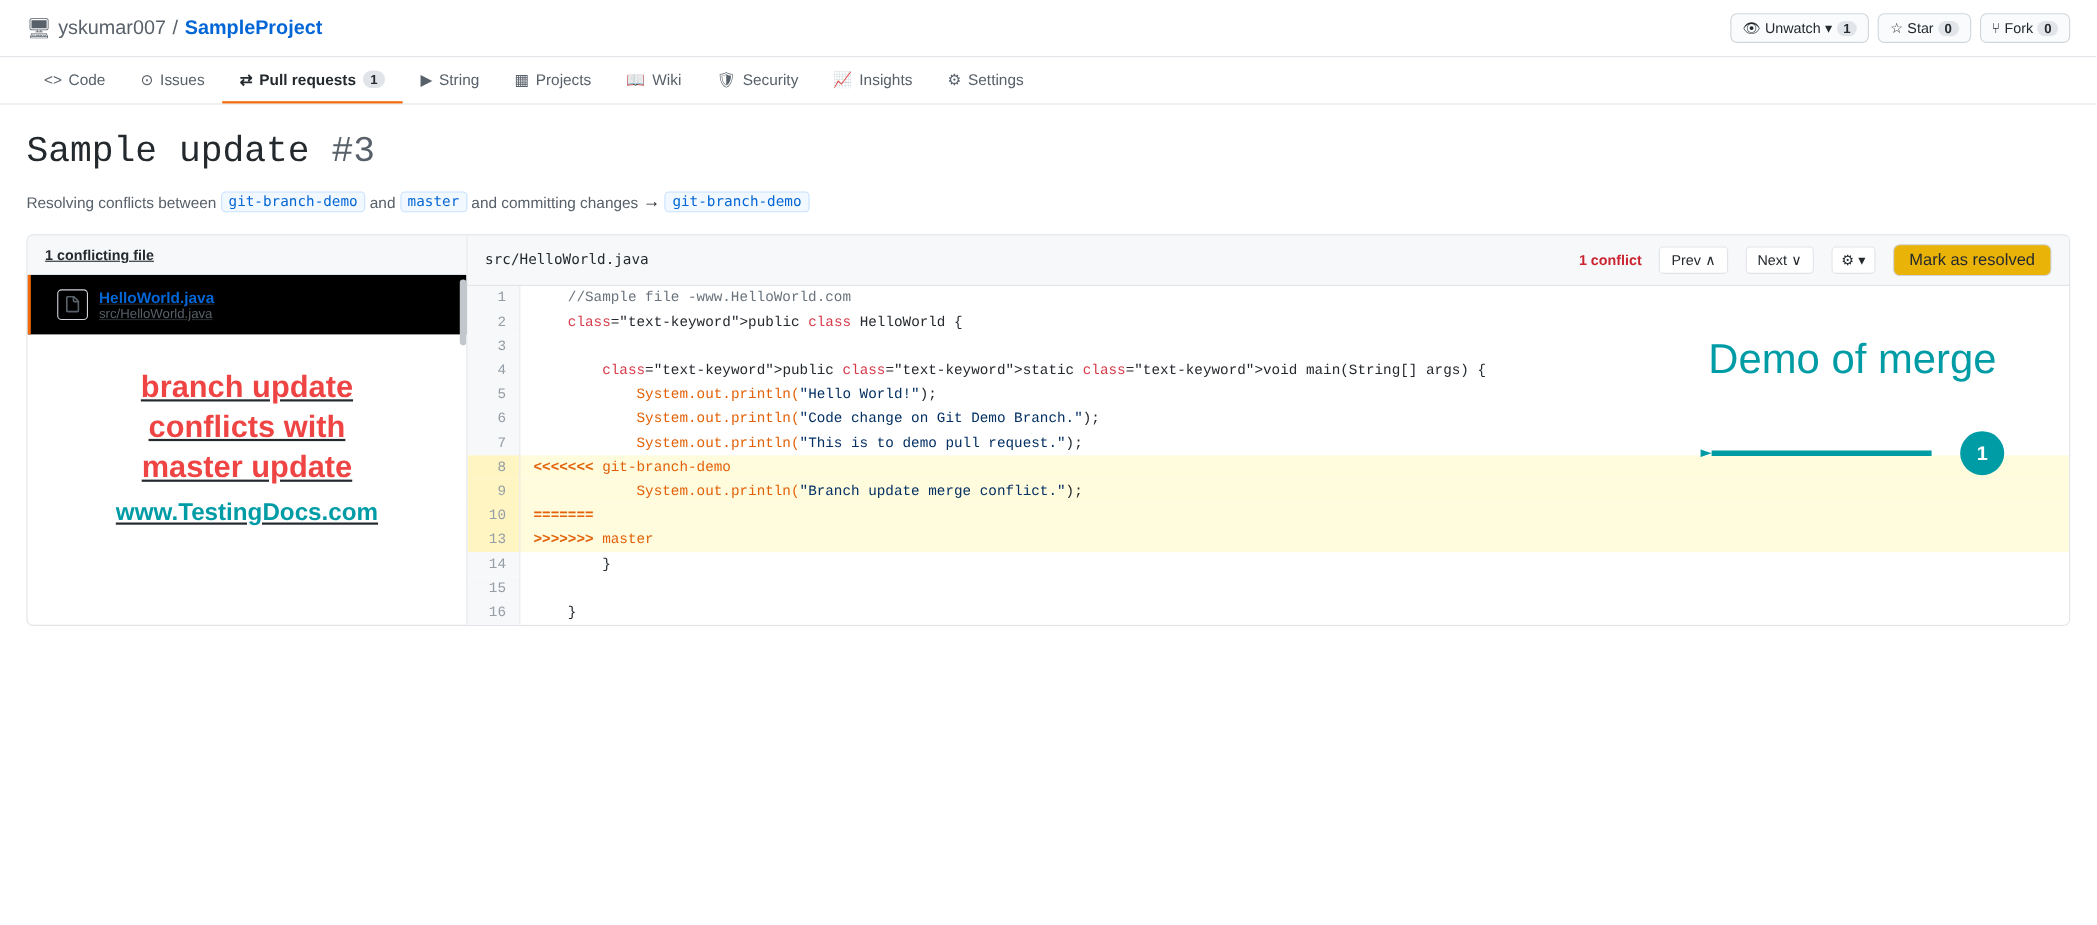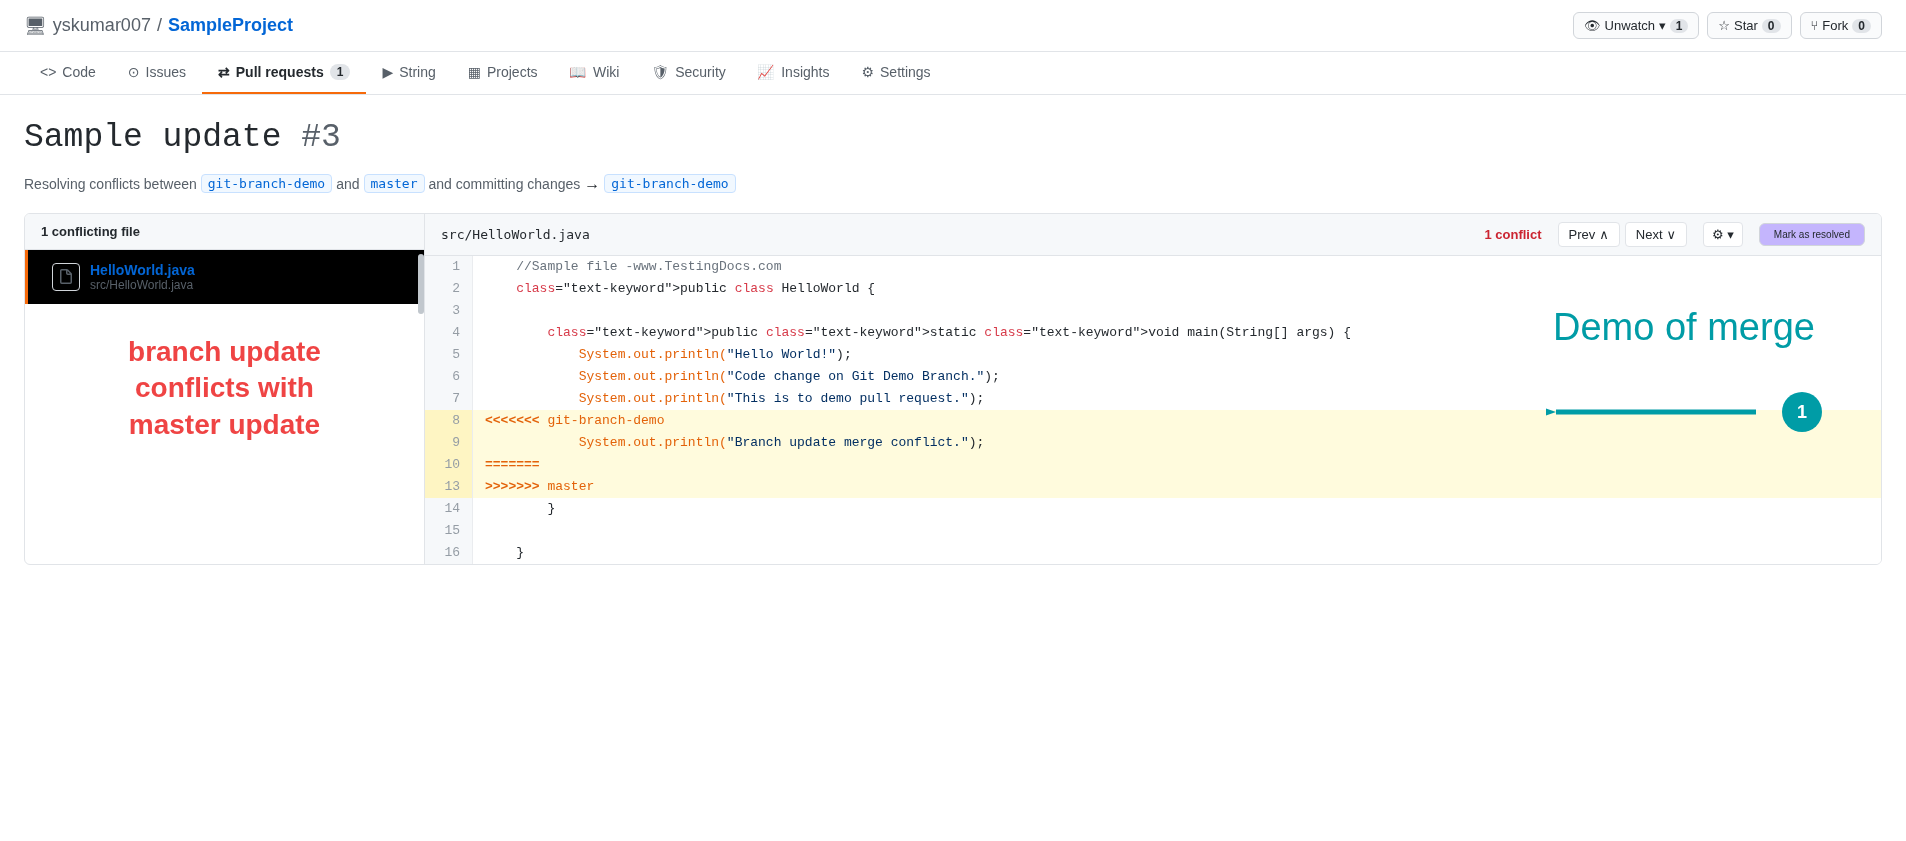--- a/index.html
+++ b/index.html
@@ -120,20 +120,21 @@
       overflow: hidden;
     }
 
     
     .conflict-sidebar {
       width: 400px;
       min-width: 400px;
       border-right: 1px solid #e1e4e8;
       position: relative;
       overflow: hidden;
+      text-decoration: underline;
     }
     .conflict-sidebar-header {
       padding: 10px 16px;
       border-bottom: 1px solid #e1e4e8;
       font-size: 13px;
       color: #24292e;
       font-weight: 600;
       background: #f6f8fa;
     }
     .conflict-file-item {
@@ -209,21 +210,21 @@
       font-family: monospace;
     }
     .conflict-count {
       color: #cb2431;
       font-size: 13px;
       font-weight: 600;
     }
     .conflict-nav {
       display: flex;
       align-items: center;
-      gap: 5px;
+      gap: 16px;
     }
     .conflict-nav-btn {
       padding: 4px 10px;
       border: 1px solid #e1e4e8;
       border-radius: 4px;
       background: #fff;
       font-size: 13px;
       cursor: pointer;
       color: #24292e;
       display: flex;
@@ -236,22 +237,22 @@
       border-radius: 4px;
       background: #fff;
       font-size: 13px;
       cursor: pointer;
       color: #24292e;
     }
     .mark-resolved-btn {
       padding: 5px 14px;
       border: 1px solid #d1d5da;
       border-radius: 6px;
-      background: #c4b5fd;
-      font-size: 10px;
+      background: #eab308;
+      font-size: 15px;
       cursor: pointer;
       color: #24292e;
     }
 
     
     .code-editor {
       flex: 1;
       overflow: auto;
       background: #fff;
       font-family: 'SFMono-Regular', Consolas, 'Liberation Mono', Menlo, monospace;
@@ -409,20 +410,21 @@
             <div class="file-path">src/HelloWorld.java</div>
           </div>
         </div>
 
         <div class="sidebar-overlay">
           <div class="big-text">
             <div>branch update</div>
             <div>conflicts with</div>
             <div>master update</div>
           </div>
+          <div class="site-text">www.TestingDocs.com</div>
         </div>
         <div class="sidebar-scroll-bar"></div>
       </div>
 
       <div class="conflict-main">
 
         <div class="conflict-main-header">
           <span class="conflict-file-path">src/HelloWorld.java</span>
           <span class="conflict-count">1 conflict</span>
           <div class="conflict-nav">
@@ -438,21 +440,21 @@
           <button class="gear-btn">
             <span>⚙</span>
             <span>▾</span>
           </button>
           <button class="mark-resolved-btn">Mark as resolved</button>
         </div>
 
         <div class="code-editor" id="code-editor">
         <div class="code-line">
               <div class="line-num">1</div>
-              <div class="line-content"><span class="text-comment">    //Sample file -www.TestingDocs.com</span></div>
+              <div class="line-content"><span class="text-comment">    //Sample file -www.HelloWorld.com</span></div>
             </div>
             <div class="code-line">
               <div class="line-num">2</div>
               <div class="line-content">    <span <span="" class="text-keyword">class</span>="text-keyword"&gt;public <span class="text-keyword">class</span> HelloWorld {</div>
             </div>
             <div class="code-line">
               <div class="line-num">3</div>
               <div class="line-content"></div>
             </div>
             <div class="code-line">

